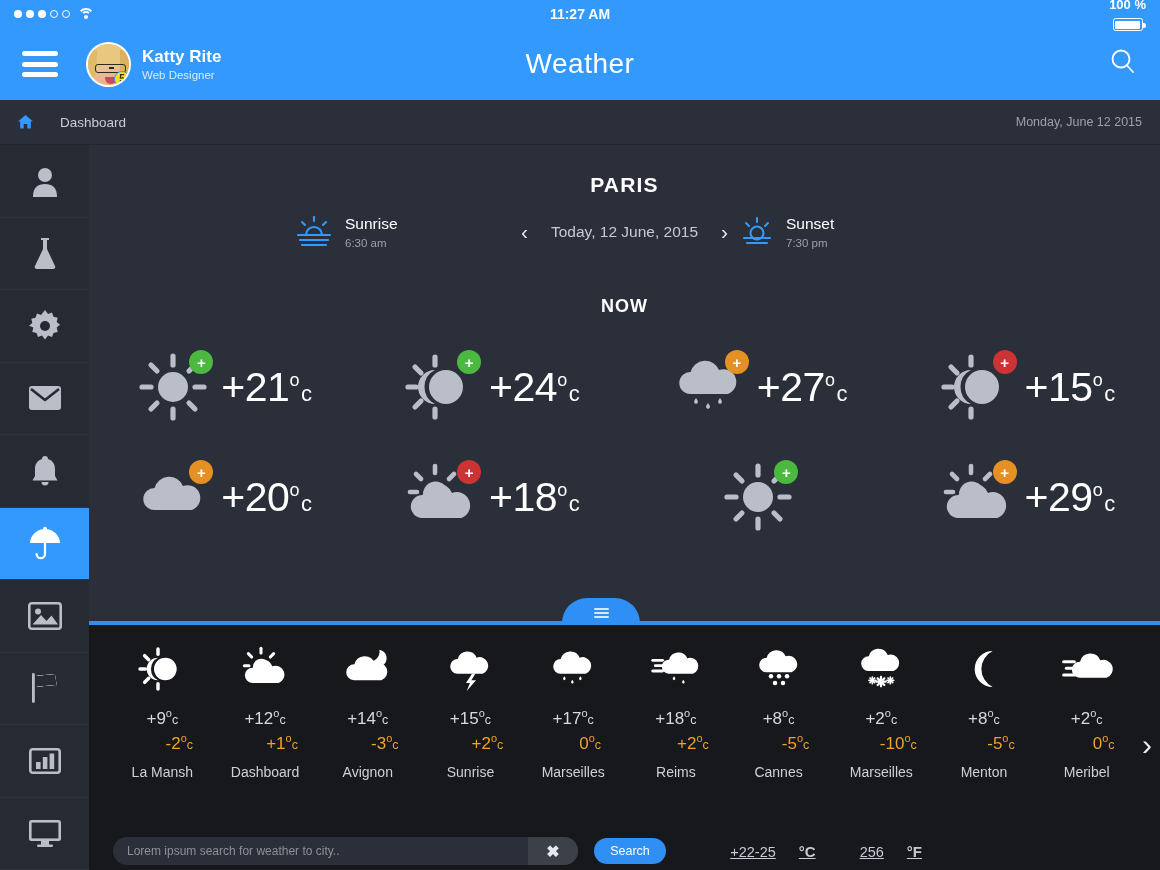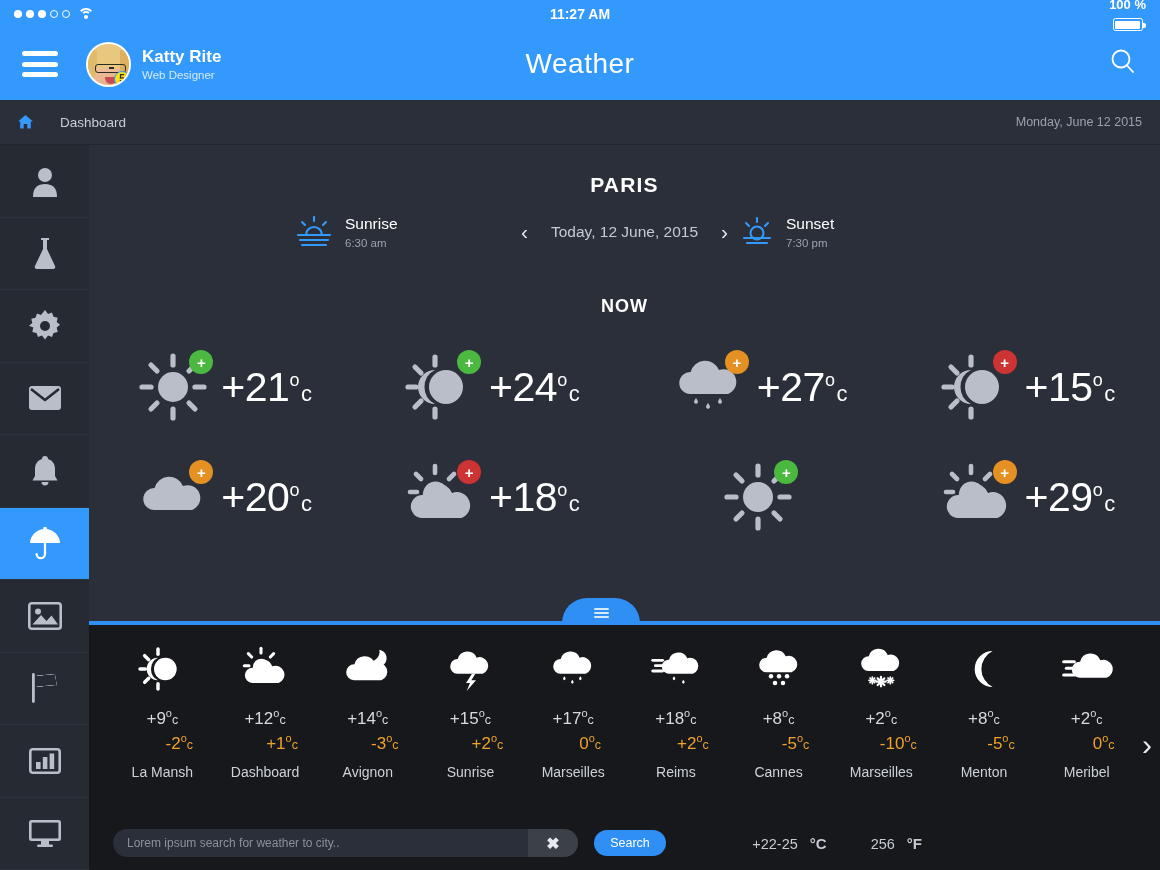--- a/index.html
+++ b/index.html
@@ -157,21 +157,21 @@
   .c-lo { font-size:17px; color:#f0a22a; margin-top:3px; font-weight:300;margin-left:34px; }
   .c-hi .deg,.c-lo .deg { font-size:11px; vertical-align:super; }
   .c-hi .unit,.c-lo .unit { font-size:12.5px; }
   .c-name { font-size:14px; color:#cdd1d8; margin-top:11px; }
   .next-arrow {
     position:absolute; right:8px; top:105px; font-size:30px; color:#e8ebef;
     font-weight:300; cursor:pointer; line-height:1;
   }
 
   
-  .searchrow { position:absolute; bottom:13px; left:0; width:857px; display:flex; align-items:center; padding:0 24px; }
+  .searchrow { position:absolute; bottom:5px; left:0; width:857px; display:flex; align-items:center; padding:0 24px; }
   .sfield {
     position:relative; width:465px; height:28px; background:#2b2f39;
     border-radius:14px; display:flex; align-items:center;
   }
   .sfield input {
     flex:1; background:transparent; border:none; outline:none;
     color:#cfd3da; font-size:12px; padding:0 14px;
     font-family:"Liberation Sans", sans-serif;
   }
   .sfield input::placeholder { color:#8c9198; }
@@ -179,21 +179,21 @@
     width:50px; height:28px; background:#3b4049; border-radius:0 14px 14px 0;
     display:flex; align-items:center; justify-content:center;
     color:#e6e9ee; font-size:16px; font-weight:bold; cursor:pointer;
   }
   .sbtn {
     margin-left:16px; width:72px; height:26px; border-radius:13px;
     background:#2f8ff5; color:#fff; font-size:12.5px;
     display:flex; align-items:center; justify-content:center; cursor:pointer;
   }
   .units { margin-left:auto; display:flex; align-items:center; gap:44px; color:#c6cad2; }
-  .unit-pair { display:flex; align-items:baseline; gap:12px; font-size:14.5px; font-weight:300; }
+  .unit-pair { display:flex; align-items:baseline; gap:23px; font-size:14.5px; font-weight:300;text-decoration:underline; }
   .unit-pair b { font-size:15px; font-weight:bold; }
 </style>
 </head>
 <body>
 
 <div class="app">
 
   <div class="statusbar">
     <div class="sb-left">
       <div class="dots">

